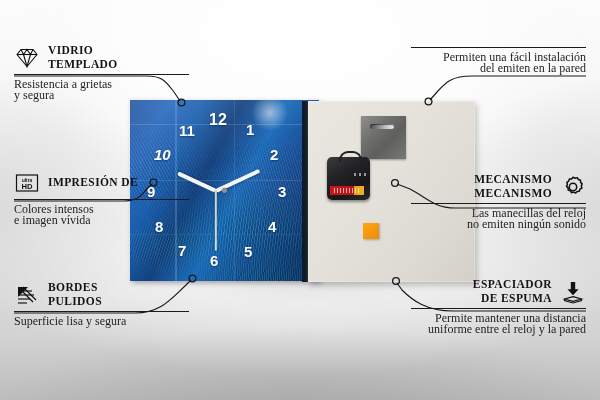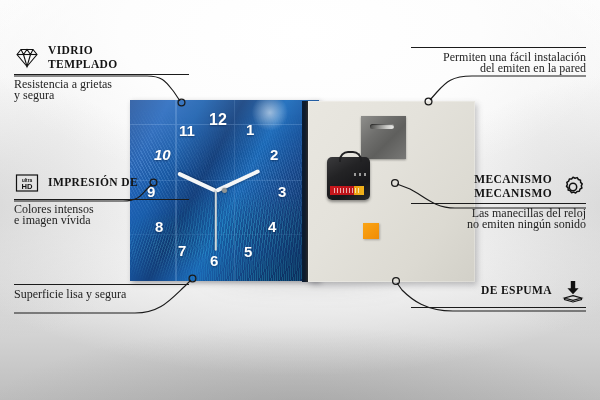--- a/index.html
+++ b/index.html
@@ -272,20 +272,39 @@
       </div>
     </div>
     <div class="rule"></div>
     <div class="codesc">
       <div>Colores intensos</div>
       <div>e imagen vívida</div>
     </div>
   </div>
 
   <div class="callout left" id="c3">
+    <div class="cohead">
+      <span class="ico">
+        <svg viewBox="0 0 26 26">
+            <g fill="none" stroke="#111" stroke-width="1.15">
+          <path d="M4 5 L14 5 L4 15 Z" fill="#111" stroke="none"></path>
+          <path d="M4 9 L18 9"></path>
+              <path d="M4 13 L20 13"></path>
+          <path d="M4 17 L16 17"></path>
+              <path d="M4 21 L13 21"></path>
+          <path d="M9 5 L22 18"></path>
+              <path d="M5 6 L19 20"></path>
+        </g>
+          </svg>
+      </span>
+      <div>
+        <div class="cotitle">BORDES</div>
+        <div class="cotitle">PULIDOS</div>
+      </div>
+    </div>
     <div class="rule"></div>
     <div class="codesc">
       <div>Superficie lisa y segura</div>
     </div>
   </div>
 
   <div class="callout right" id="c4">
     <div class="rule"></div>
     <div class="codesc">
       <div>Permiten una fácil instalación</div>
@@ -311,28 +330,33 @@
     <div class="rule"></div>
     <div class="codesc">
       <div>Las manecillas del reloj</div>
       <div>no emiten ningún sonido</div>
     </div>
   </div>
 
   <div class="callout right" id="c6">
     <div class="cohead">
       <div>
+        <div class="cotitle">ESPACIADOR</div>
         <div class="cotitle">DE ESPUMA</div>
       </div>
       <span class="ico">
         <svg viewBox="0 0 26 26">
           <path d="M10.8 3 h4.4 v7.2 h3.4 L13 16.2 L7.4 10.2 h3.4 z" fill="#111"></path>
           <g fill="none" stroke="#111" stroke-width="1.15">
             <path d="M13 17.6 L21.5 20 L13 22.4 L4.5 20 Z"></path>
             <path d="M4.5 20 v1.6 L13 24 l8.5 -2.4 V20"></path>
           </g>
         </svg>
       </span>
     </div>
     <div class="rule"></div>
+    <div class="codesc">
+      <div>Permite mantener una distancia</div>
+      <div>uniforme entre el reloj y la pared</div>
+    </div>
   </div>
 
 </div>
 
 </body></html>

